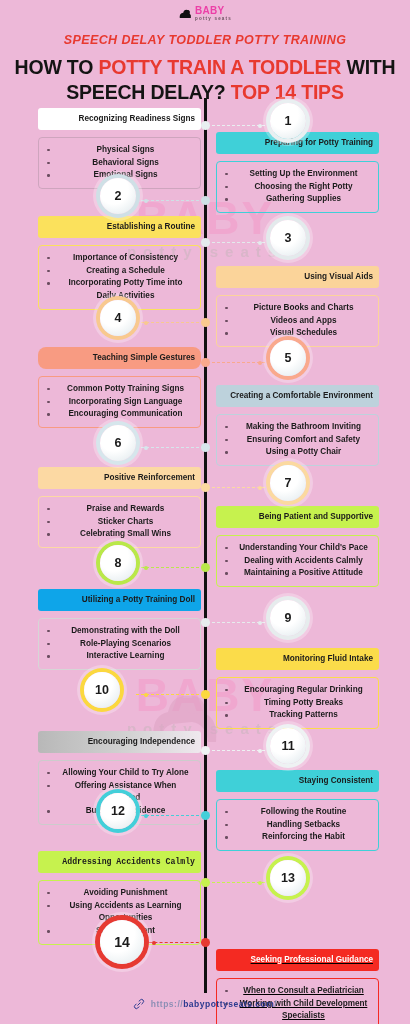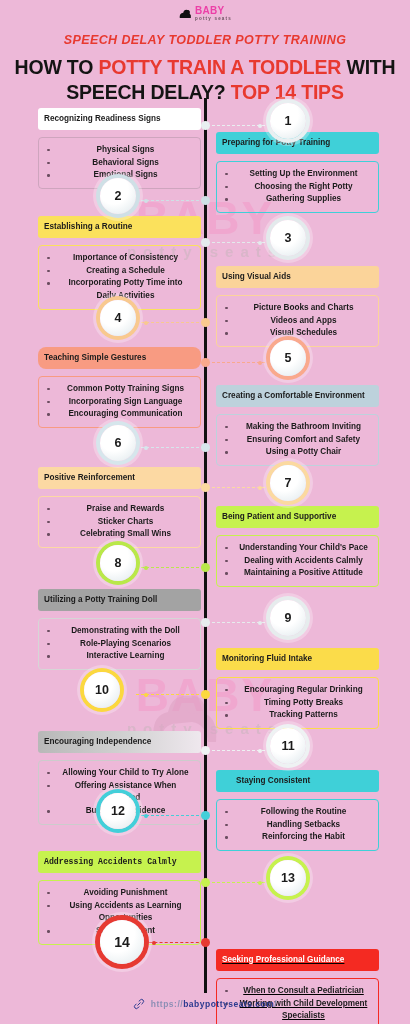--- a/index.html
+++ b/index.html
@@ -36,21 +36,21 @@
   .title .hl { color:#e8392f; }
 
   
   .spine { position:absolute; left:204px; top:98px; width:3px; height:895px;
            background:#111; z-index:2; }
 
   
   .step { position:absolute; width:163px; z-index:3; }
   .step.left  { left:38px;  }
   .step.right { left:216px; }
-  .hbar { border-radius:3px; padding:5px 6px; text-align:left;
+  .hbar { border-radius:3px; padding:5px 6px; text-align:right;
           font-size:8.2px; font-weight:bold; color:#1b1b1b; line-height:1.45; }
   .blist { margin-top:7px; border:1px solid rgba(180,150,170,.55); border-radius:4px;
            padding:6px 8px 6px 6px; }
   .blist ul { list-style:none; }
   .blist li { position:relative; font-size:8.2px; font-weight:bold; color:#1b1b1b;
               line-height:1.55; text-align:center; padding-left:14px; }
   .blist li::before { content:""; position:absolute; left:2px; top:5px;
                       width:2.5px; height:2.5px; background:#6b4d60; border-radius:50%; }
 
   
@@ -208,21 +208,21 @@
             <li>Dealing with Accidents Calmly</li>
             <li>Maintaining a Positive Attitude</li>
           </ul>
         </div>
       </div>
       <div class="num" style="width: 36px; height: 36px; top: 545px; left: 100px; box-shadow: rgb(185, 232, 74) 0px 0px 0px 4px, rgba(255, 255, 255, 0.28) 0px 0px 0px 7px;">8</div>
       <div class="conn" style="left: 136px; width: 68px; top: 567px; border-top: 1px dashed rgb(185, 232, 74);"></div>
       <div class="dot-spine" style="left: 201px; top: 563px; background: rgb(185, 232, 74);"></div>
       <div class="dot-mid" style="left: 144px; top: 566px; background: rgb(185, 232, 74);"></div>
       <div class="step left" style="top: 589px;">
-        <div class="hbar" style="background: #a3a3a3;">Utilizing a Potty Training Doll</div>
+        <div class="hbar" style="background: #0ea5e9;">Utilizing a Potty Training Doll</div>
         <div class="blist" style="border-color: rgb(214, 214, 214);">
           <ul>
             <li>Demonstrating with the Doll</li>
             <li>Role-Playing Scenarios</li>
             <li>Interactive Learning</li>
           </ul>
         </div>
       </div>
       <div class="num" style="width: 36px; height: 36px; top: 600px; left: 270px; box-shadow: rgb(230, 236, 237) 0px 0px 0px 4px, rgba(255, 255, 255, 0.28) 0px 0px 0px 7px;">9</div>
       <div class="conn" style="left: 207px; width: 63px; top: 622px; border-top: 1px dashed rgb(230, 236, 237);"></div>

